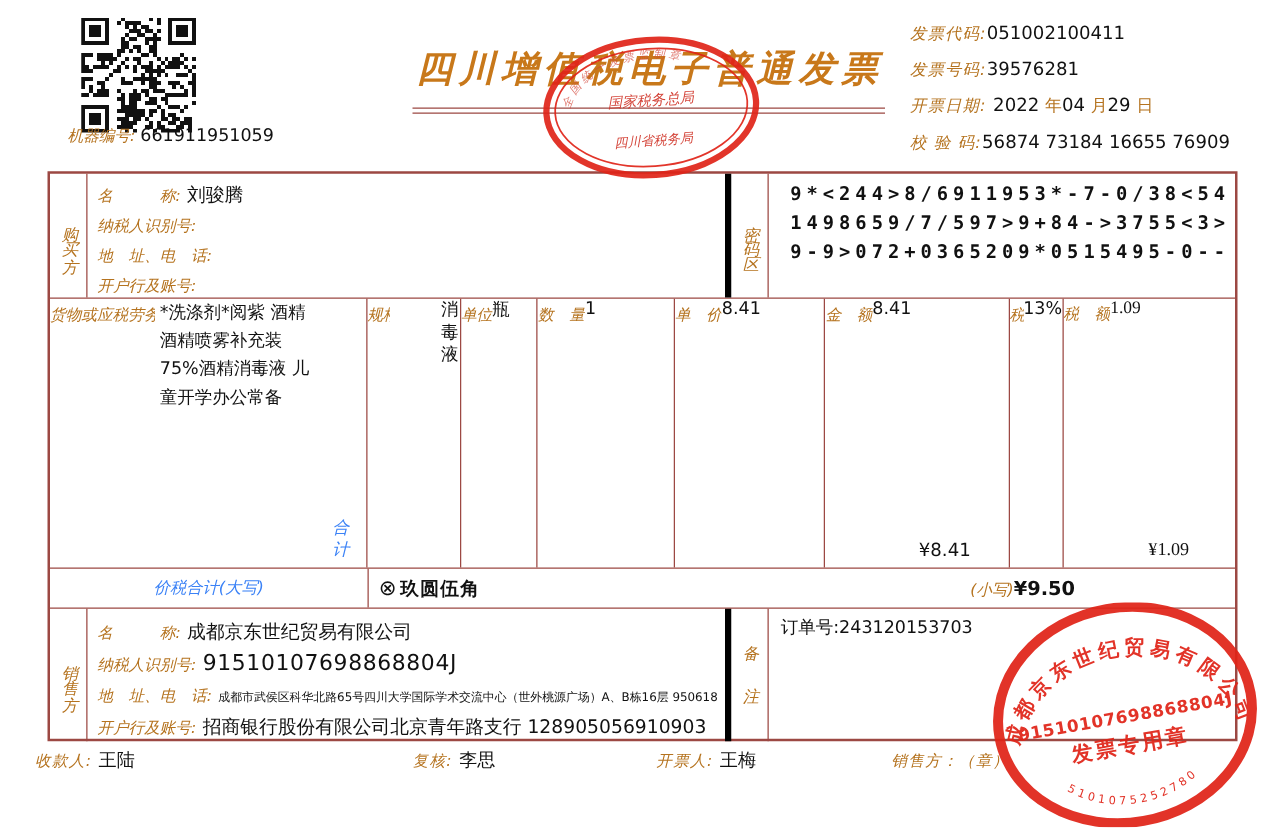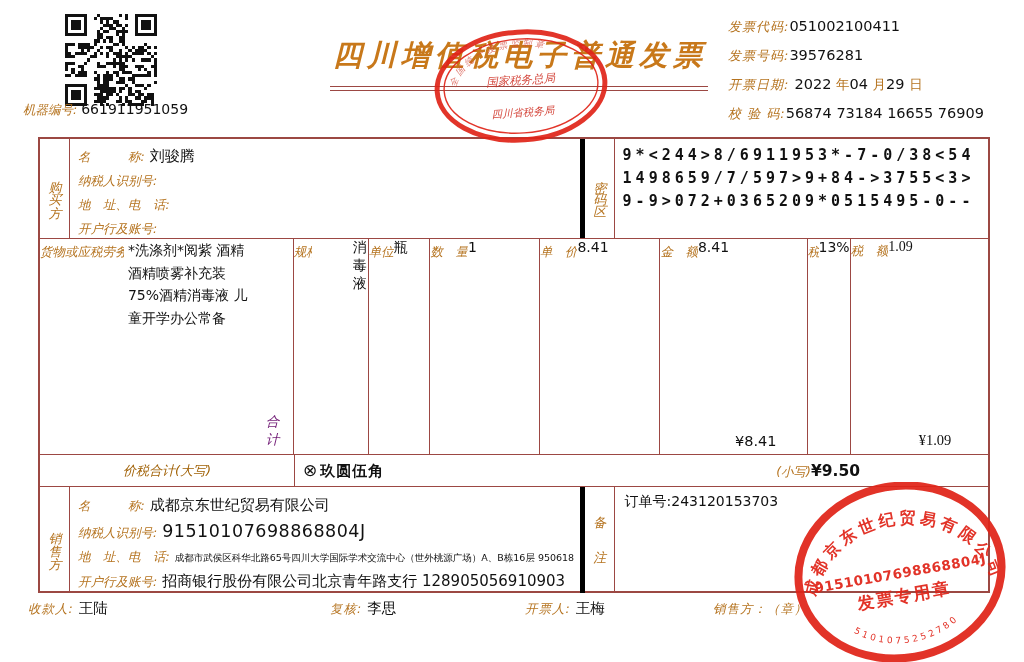--- a/index.html
+++ b/index.html
@@ -5,21 +5,21 @@
   * { margin:0; padding:0; box-sizing:border-box; }
   html,body { background:#fff; }
   .page {
     position:relative; width:1024px; height:662px; background:#fff; overflow:hidden;
     font-family:"DejaVu Sans","Liberation Sans",sans-serif; color:#111;
   }
   .lbl { color:#b5731f; }
 
   
   .qr { position:absolute; left:65px; top:14px; width:92px; height:92px; }
-  .machine { position:absolute; left:23px; top:101px; font-size:12.5px;text-align:center; }
+  .machine { position:absolute; left:54px; top:101px; font-size:12.5px;text-align:center; }
   .machine .val { font-size:14px; color:#111; font-weight:500; }
   .title {
     position:absolute; left:300px; top:36px; width:440px; text-align:center;
     font-family:"DejaVu Serif","Liberation Serif",serif; font-style:italic;
     font-size:29px; font-weight:bold; letter-spacing:5px; color:#c8781a; z-index:1;
   }
   .title-underline {
     position:absolute; left:330px; top:86px; width:378px; height:5px;
     border-top:1px solid #9c4843; border-bottom:1px solid #9c4843; z-index:1;
   }
@@ -46,21 +46,21 @@
     font-size:13px; font-style:italic;
   }
   .vtext.g3 { letter-spacing:12px; }
   .vtext.g2 { letter-spacing:34px; }
   .fields { width:517px; border-right:5px solid #000000; padding:5px 0 0 8px; }
   .fields .frow { height:24px; line-height:24px; white-space:nowrap; overflow:hidden; }
   .fields .frow .lbl { font-size:12.5px; font-style:italic; }
   .fields .frow .val { font-size:15px; }
   .fields .frow .val.big { font-size:17.5px; letter-spacing:0.5px; }
   .fields .frow .val.tiny { font-size:9.5px; }
-  .pwd-area { width:375px; padding:5px 4px 0 8px; }
+  .pwd-area { width:375px; padding:5px 4px 0 8px;text-align:right; }
   .pwd-line {
     font-family:"DejaVu Sans Mono","Liberation Mono",monospace;
     font-weight:bold; font-size:15px; letter-spacing:4px; line-height:23px; white-space:nowrap;
   }
 
   
   .goods-table { display:flex; height:216px; border-top:1px solid #9c4843; }
   .gcol { display:flex; border-right:1px solid #9c4843; }
   .gcol:last-child { border-right:none; }
   .gcol .ghead {
@@ -70,27 +70,27 @@
   .gc-name { width:255px; }  .gc-spec { width:75px;gap:35px; }
   .gc-unit { width:62px; }   .gc-qty  { width:110px; }
   .gc-price{ width:121px; }  .gc-amt  { width:148px; }
   .gc-rate { width:43px; }   .gc-tax  { width:138px;font-family:Liberation Serif, serif; }
   .gval { font-size:14px; }
   .name-lines { padding:0 2px 0 4px; line-height:22.5px; }
   .r { text-align:right; padding-right:6px; }
   .c { text-align:center; }
   .l { padding-left:6px; }
   .gfoot { margin-top:auto; padding-bottom:5px; }
-  .sum-label { color:#701a75; font-size:13.5px; font-style:italic; text-align:center; }
+  .sum-label { color:#3b82f6; font-size:13.5px; font-style:italic; text-align:center; }
   .sum-val { font-size:14.5px; font-weight:500; }
 
   
   .grand-row { display:flex; height:32px; border-top:1px solid #9c4843; align-items:center; }
   .grand-row .c1 {
-    width:255px; text-align:center; color:#a16207; font-size:13px; font-style:italic;
+    width:255px; text-align:center; color:#3b82f6; font-size:13px; font-style:italic;
     border-right:1px solid #9c4843; height:100%; line-height:31px;
   }
   .grand-row .c2 { flex:1; display:flex; align-items:center; height:100%; }
   .words { font-size:15px; font-weight:bold; padding-left:8px; letter-spacing:1px; }
   .words .sym { font-size:17px; font-weight:normal; margin-right:2px; }
   .small-amt { margin-left:auto; margin-right:128px; white-space:nowrap; }
   .small-amt .lbl { font-size:12.5px; font-style:italic; }
   .small-amt .val { font-size:15.5px; font-weight:bold; }
 
   

